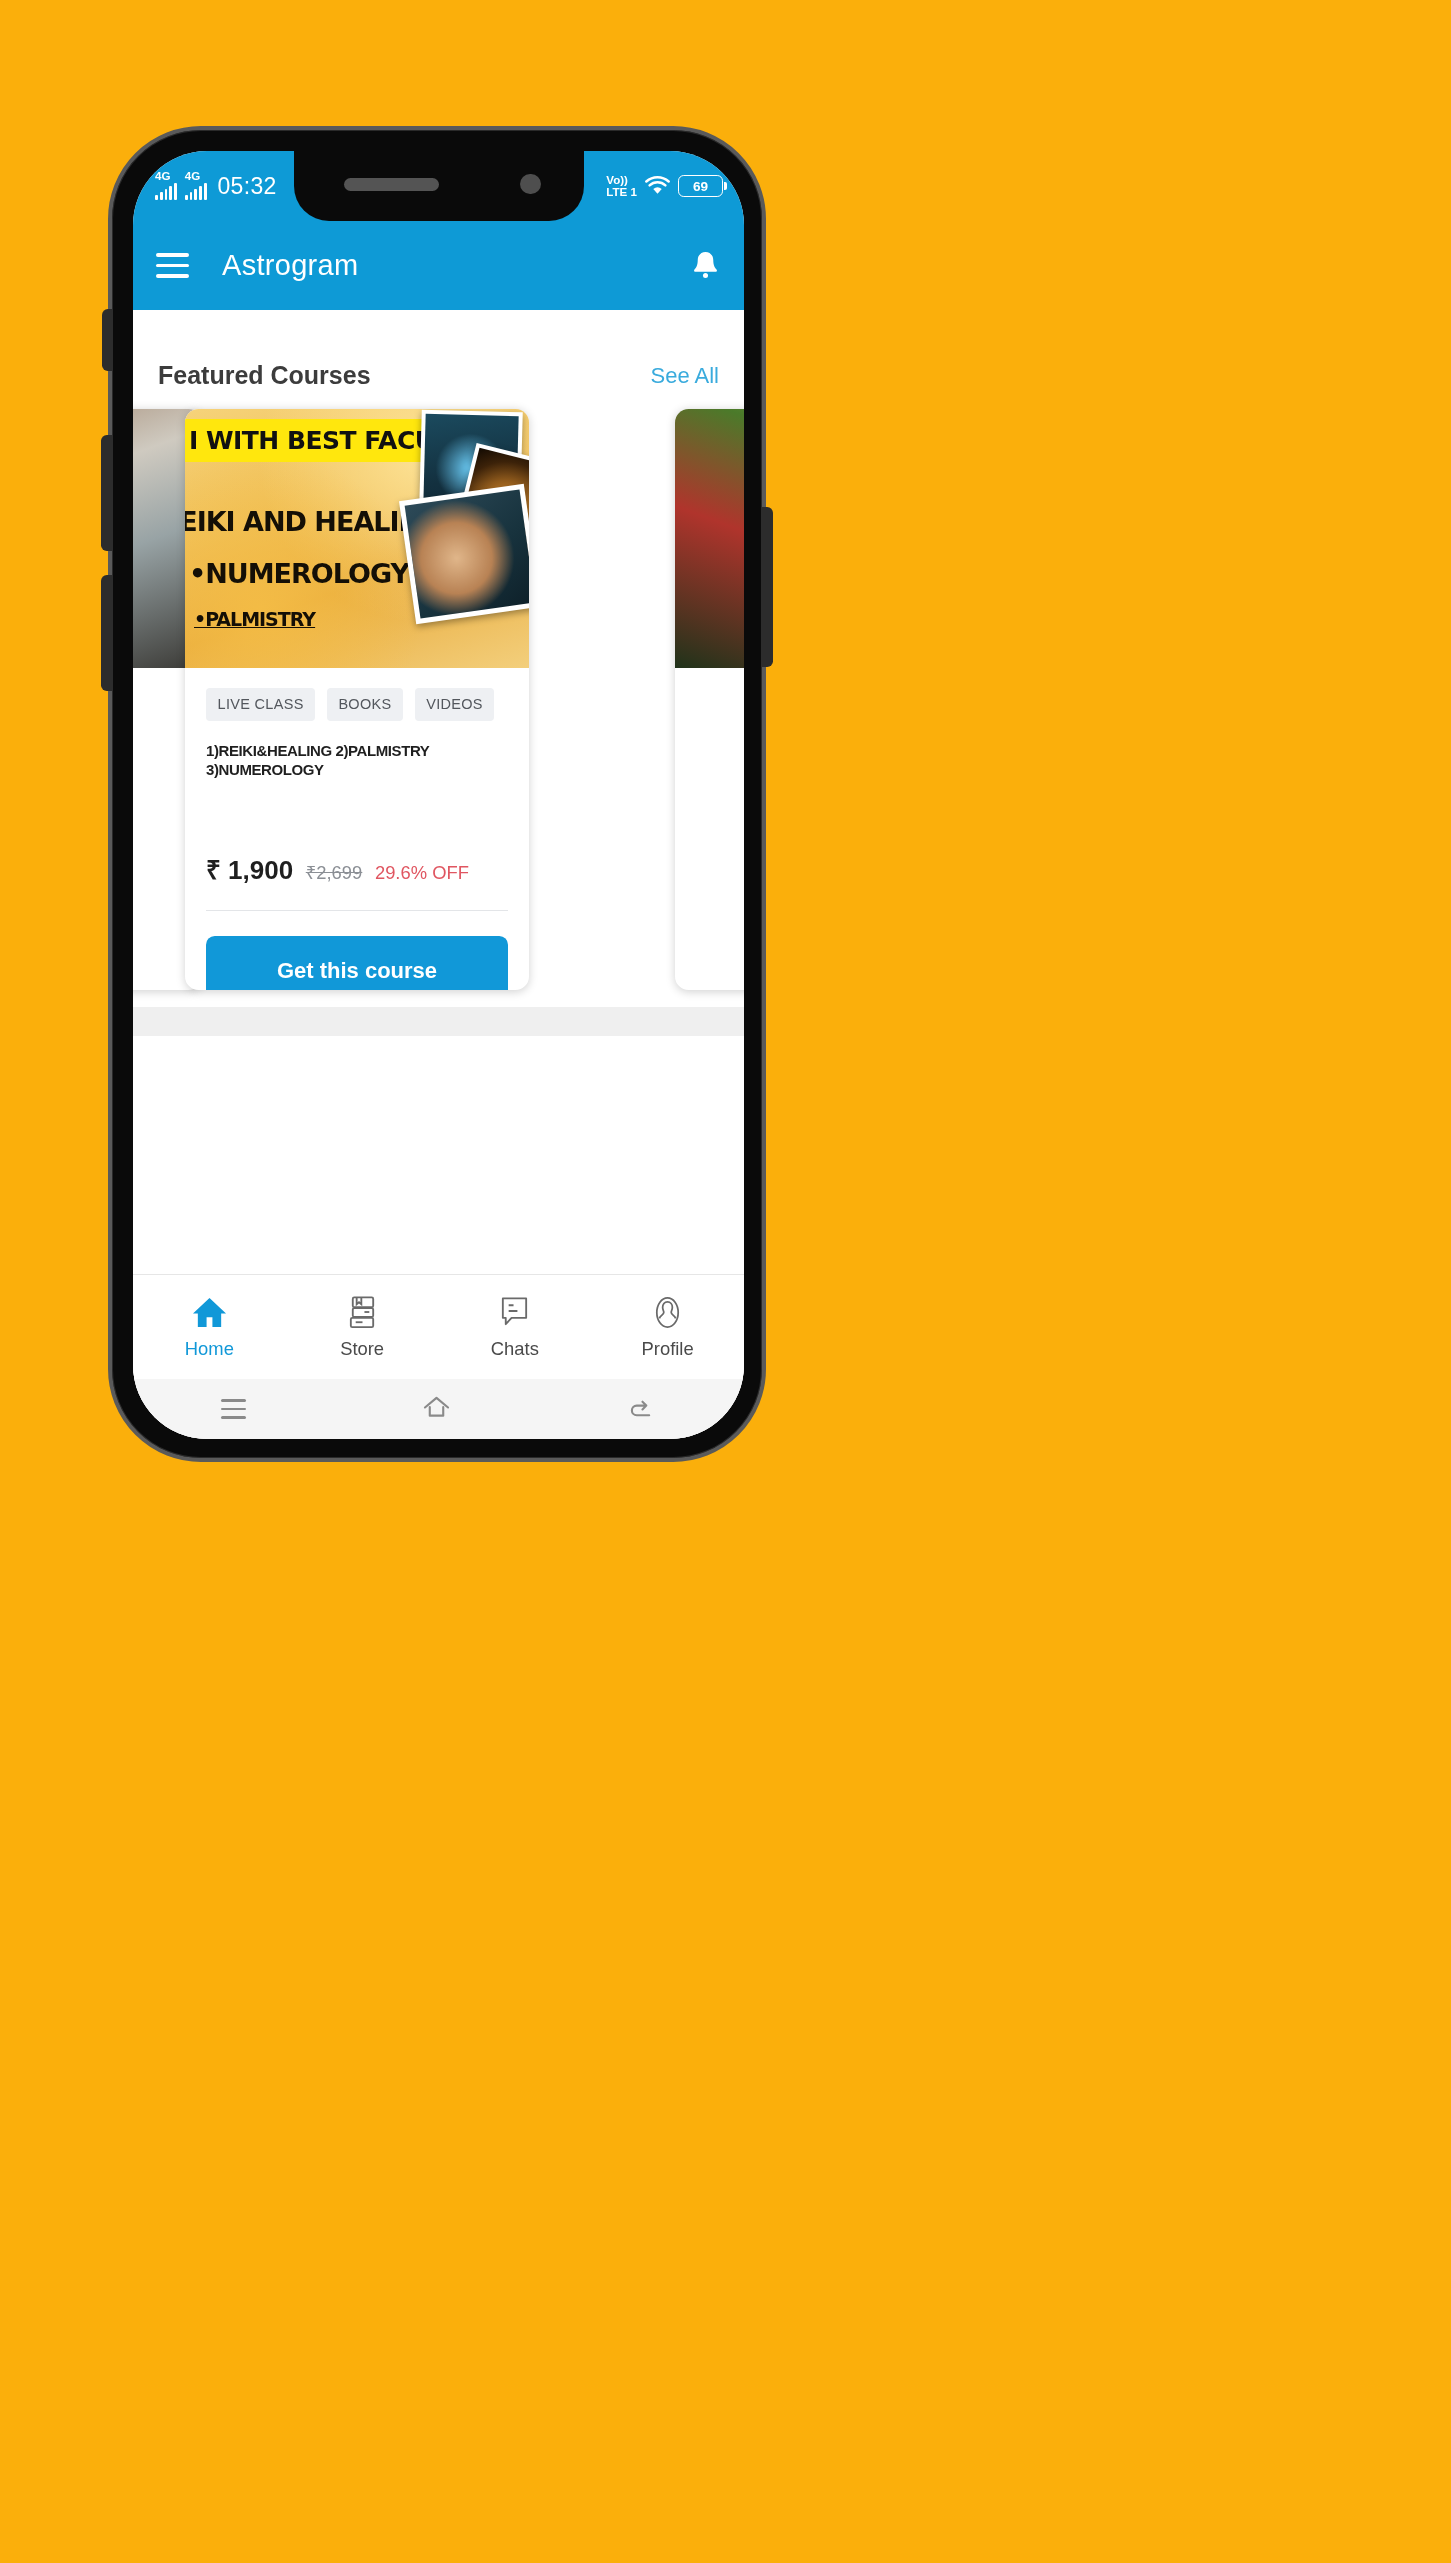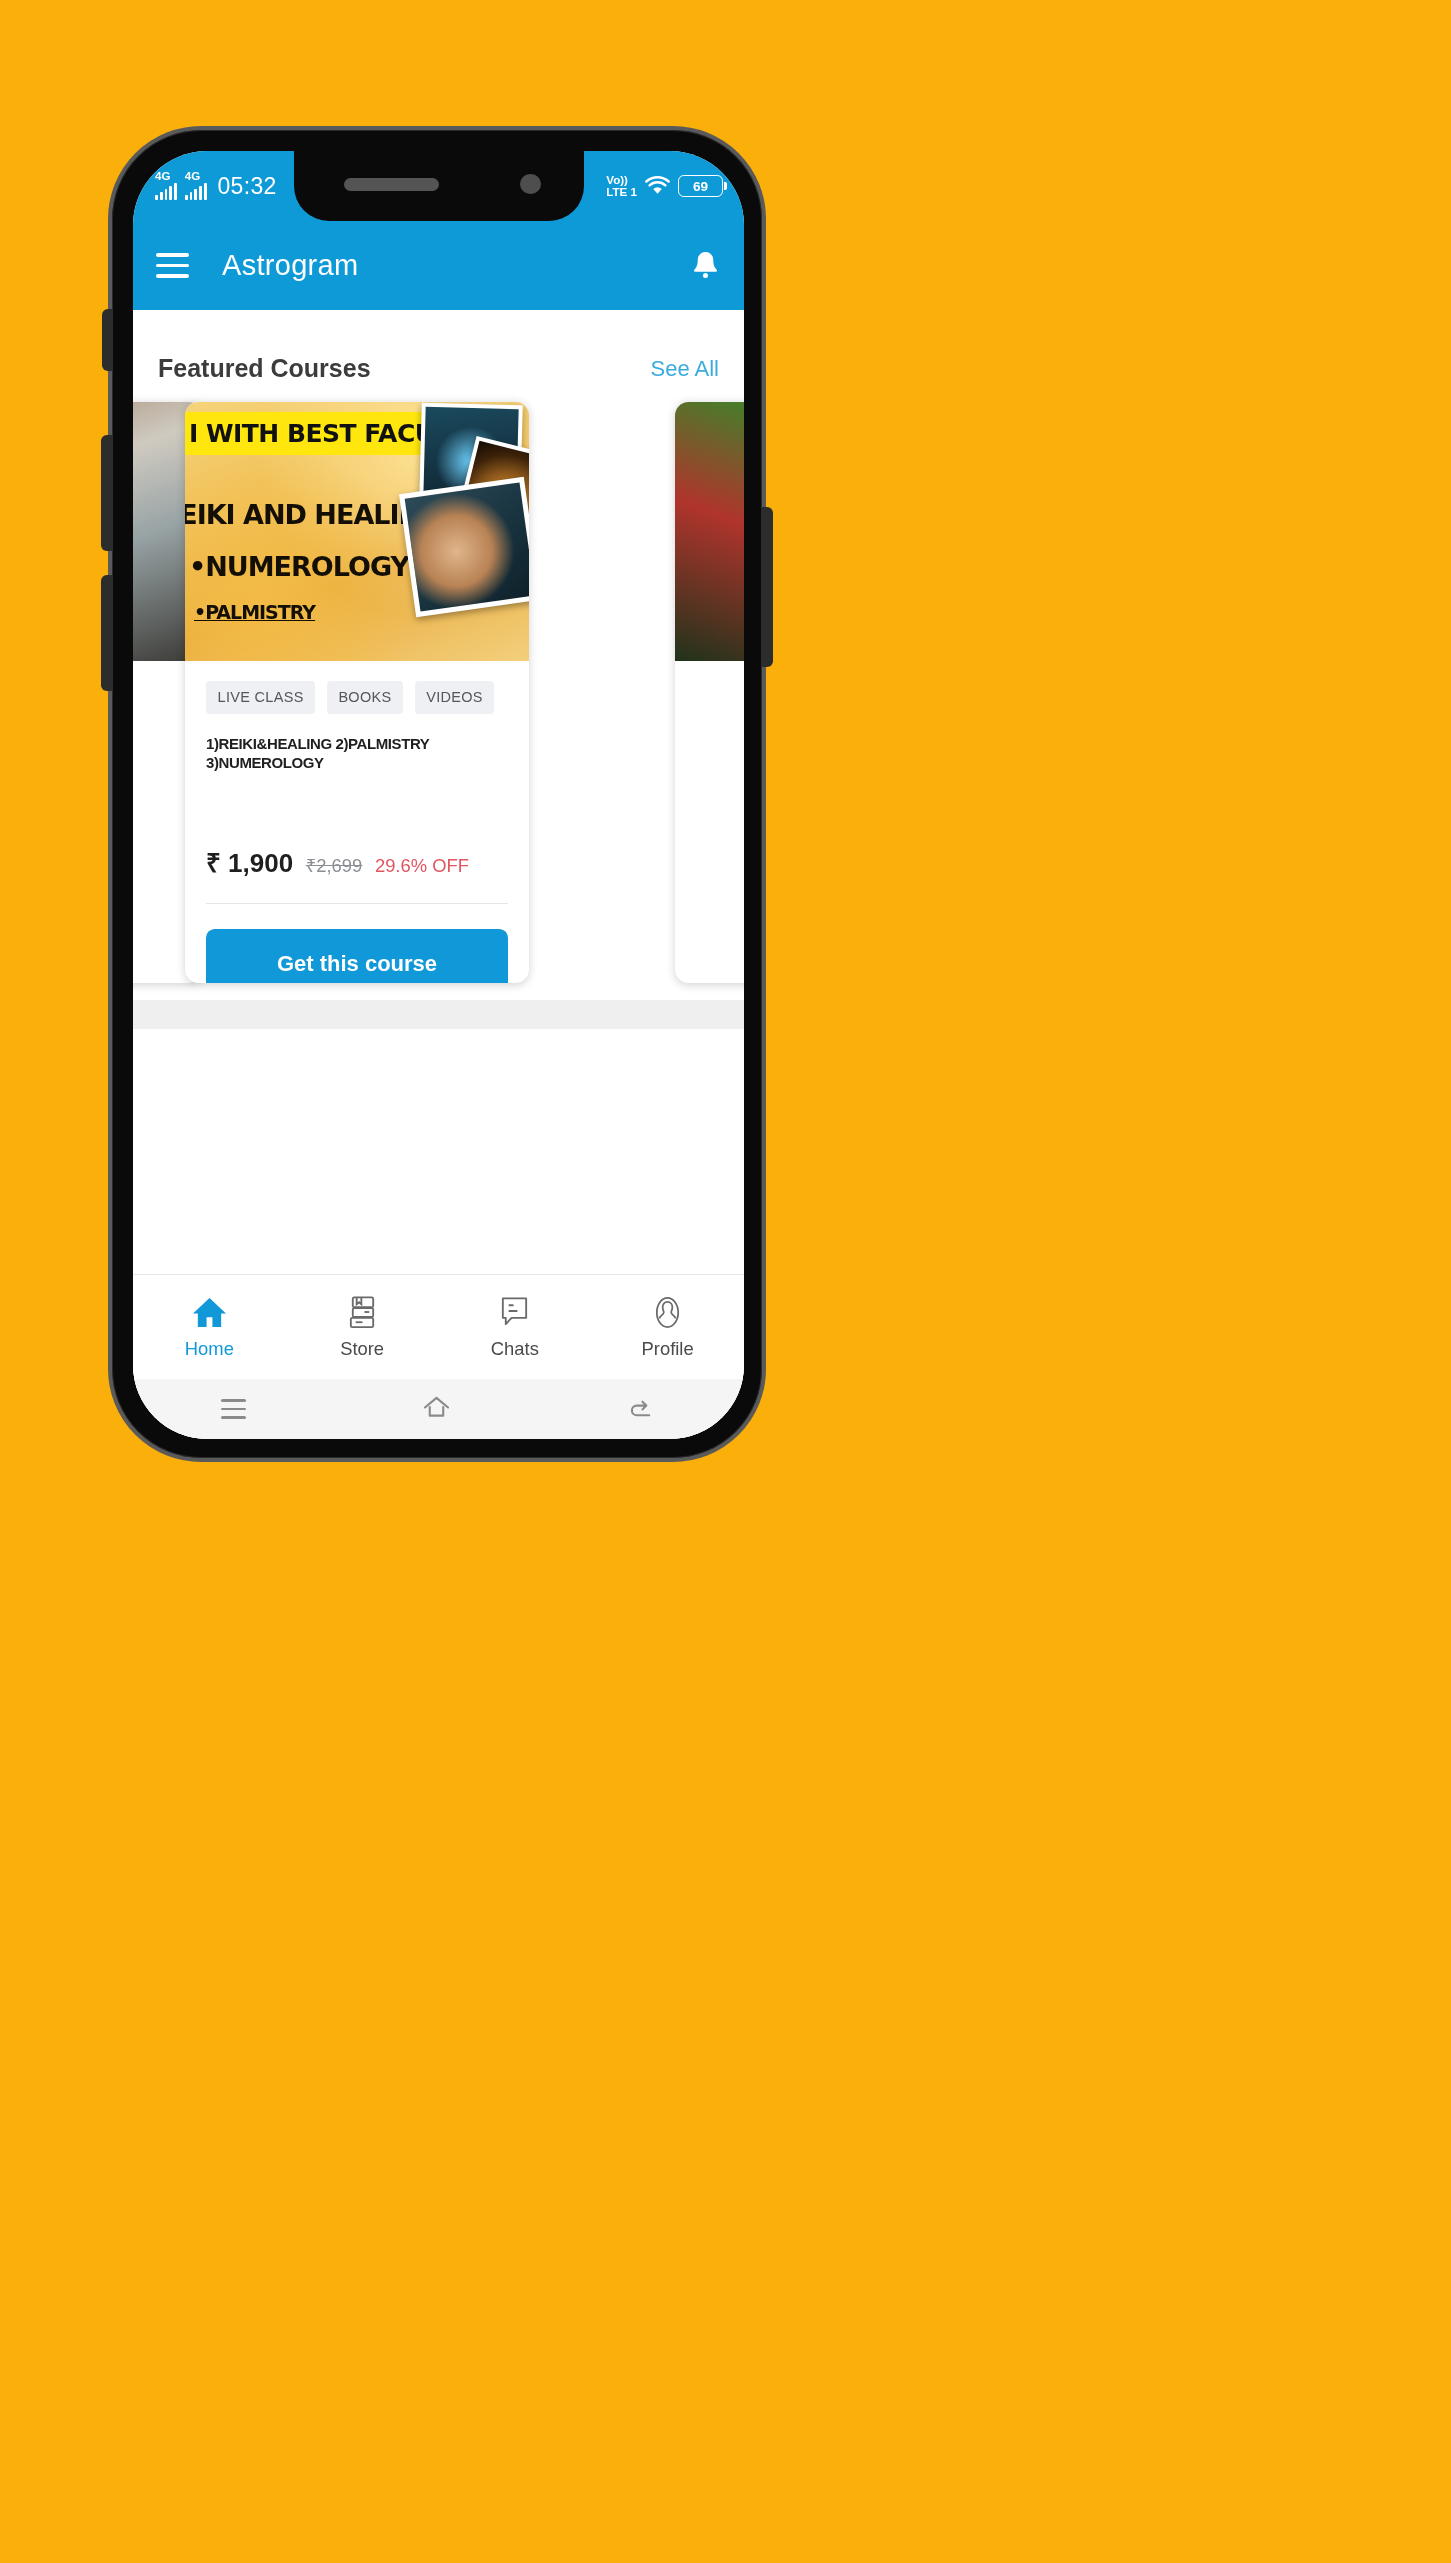--- a/index.html
+++ b/index.html
@@ -83,21 +83,21 @@
     height:89px;background:#0e9ad6;display:flex;align-items:center;
     padding:0 23px;gap:33px;color:#fff;
   }
   #menu-icon{width:33px;height:25px;display:flex;flex-direction:column;justify-content:space-between;cursor:pointer;}
   #menu-icon span{display:block;height:3.9px;background:#fff;border-radius:1.9px;}
   #app-title{font-size:29px;font-weight:400;letter-spacing:0.3px;flex:1;}
   #bell-icon{width:31px;height:33px;}
 
   
   #content{background:#f3f3f3;height:calc(100% - 70px - 89px);position:relative;}
-  #scroll-area{background:#fff;padding-top:19px;height:985px;overflow:hidden;}
+  #scroll-area{background:#fff;padding-top:26px;height:985px;overflow:hidden;}
 
   #section-header{
     display:flex;align-items:center;justify-content:space-between;
     padding:25px 25px 13.6px 25px;
   }
   #featured-title{font-size:25px;font-weight:bold;color:#3c3c3c;}
   #see-all{font-size:22px;color:#3aabdd;cursor:pointer;}
 
   
   #carousel{position:relative;height:598px;margin-top:5.8px;}

